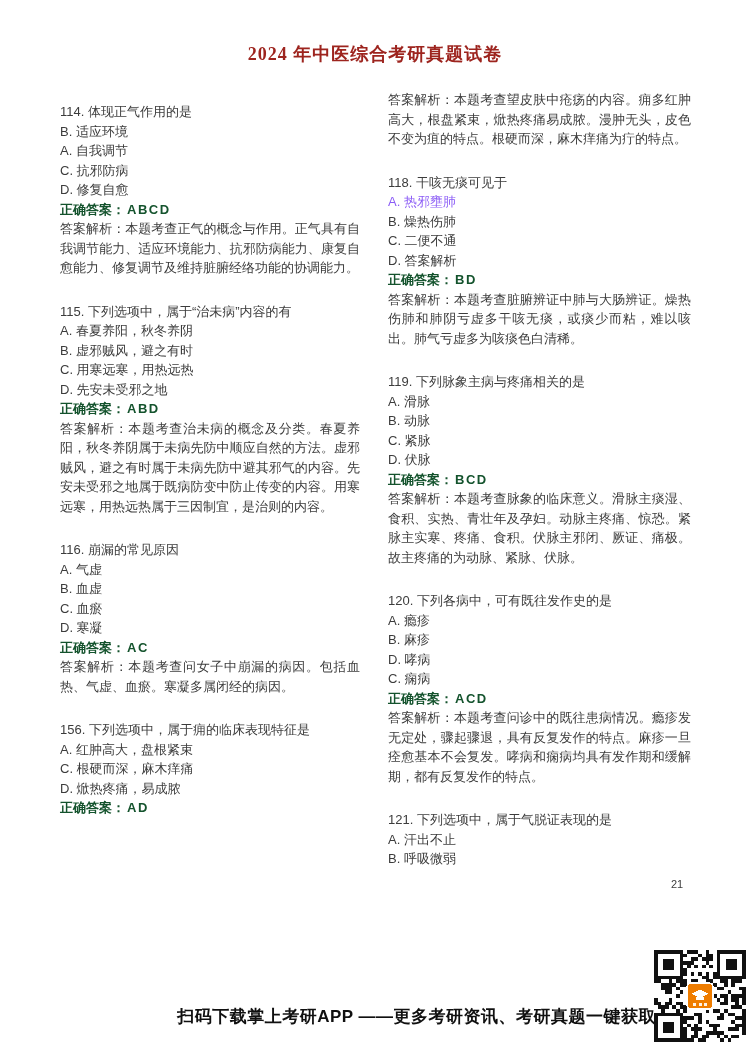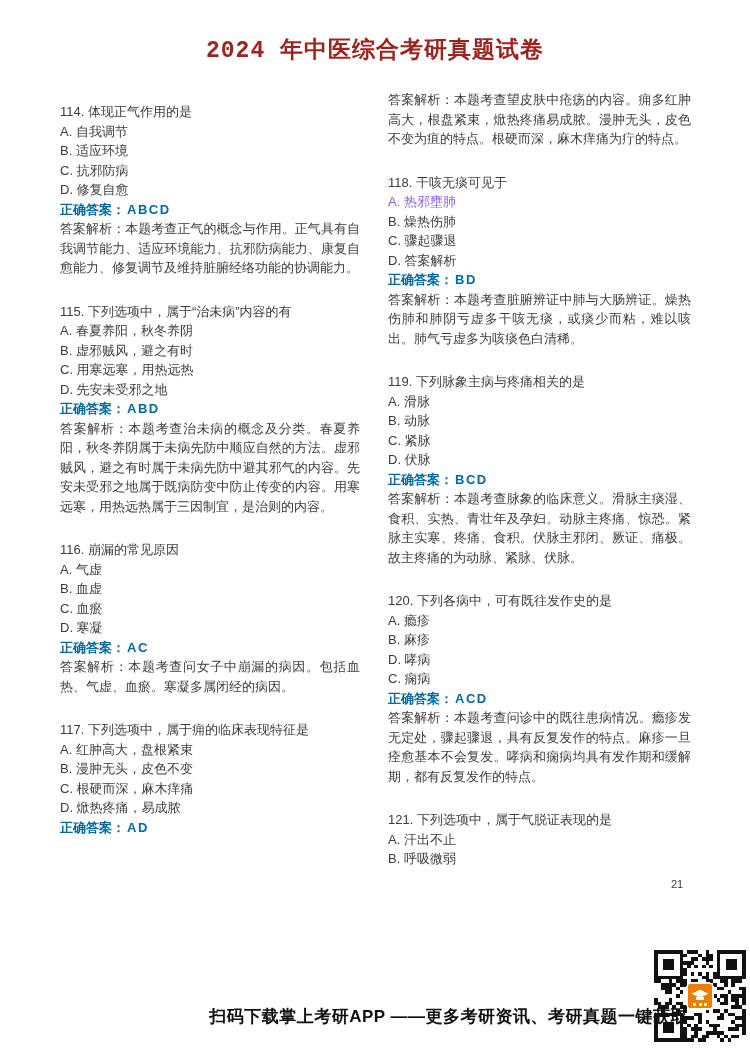--- a/index.html
+++ b/index.html
@@ -3,54 +3,54 @@
 <meta charset="utf-8">
 <style>
   html,body{margin:0;padding:0;background:#e8e8e8;}
   .page{
     position:relative; width:750px; height:1061px; background:#ffffff;
     overflow:hidden; margin:0 auto;
     font-family:"Liberation Sans","DejaVu Sans",sans-serif;
     color:#3c3c3c;
   }
   .title{
-    position:absolute; top:34px; left:0; right:0; margin:0;
-    text-align:center; font-family:Liberation Mono, monospace;
-    font-size:23px; font-weight:bold; color:#9d241e; letter-spacing:1px;
+    position:absolute; top:34px; left:0; right:0; margin:8px;
+    text-align:center; font-family:Liberation Serif, serif;
+    font-size:18px; font-weight:bold; color:#9d241e; letter-spacing:1px;
   }
   .col{ position:absolute; font-size:13px; line-height:19.5px; }
   #col-left{ left:60px; top:102px; width:300px; }
   #col-right{ left:388px; top:90px; width:303px; }
   .block{ margin:0 0 24px 0; }
   .stem, .opt{ white-space:nowrap; }
   .opt.red{ color:#8b5cf6; }
   .opt.clipped{ height:15px; overflow:hidden; }
-  .answer{ color:#0369a1; font-weight:bold; }
+  .answer{ color:#14532d; font-weight:bold; }
   .answer-letters{ letter-spacing:1.5px; padding-left:2px; }
   .expl{ margin:0; text-align:justify; }
   .pagenum{
     position:absolute; left:671px; top:878px; font-size:11px; color:#3c3c3c;
   }
   .footer-caption{
     position:absolute; left:0; top:1005px; width:656px; text-align:right;
-    font-size:17px; font-weight:bold; color:#101010; letter-spacing:0.5px;margin-left:32px;
+    font-size:17px; font-weight:bold; color:#101010; letter-spacing:0.5px;
   }
   #qr{ position:absolute; left:654px; top:950px; width:92px; height:92px; }
 </style>
 </head>
 <body>
 
 <div class="page">
   <h1 class="title">2024 年中医综合考研真题试卷</h1>
 
   <div class="col" id="col-left">
       <div class="block">
         <div class="stem">114. 体现正气作用的是</div>
+        <div class="opt">B. 适应环境</div>
         <div class="opt">A. 自我调节</div>
-        <div class="opt">B. 适应环境</div>
         <div class="opt">C. 抗邪防病</div>
         <div class="opt">D. 修复自愈</div>
         <div class="answer"><span class="answer-label">正确答案：</span><span class="answer-letters">ABCD</span></div>
         <p class="expl"><span class="expl-label">答案解析：</span>本题考查正气的概念与作用。正气具有自我调节能力、适应环境能力、抗邪防病能力、康复自愈能力、修复调节及维持脏腑经络功能的协调能力。</p>
       </div>
       <div class="block">
         <div class="stem">115. 下列选项中，属于“治未病”内容的有</div>
         <div class="opt">A. 春夏养阳，秋冬养阴</div>
         <div class="opt">B. 虚邪贼风，避之有时</div>
         <div class="opt">C. 用寒远寒，用热远热</div>
@@ -61,37 +61,36 @@
       <div class="block">
         <div class="stem">116. 崩漏的常见原因</div>
         <div class="opt">A. 气虚</div>
         <div class="opt">B. 血虚</div>
         <div class="opt">C. 血瘀</div>
         <div class="opt">D. 寒凝</div>
         <div class="answer"><span class="answer-label">正确答案：</span><span class="answer-letters">AC</span></div>
         <p class="expl"><span class="expl-label">答案解析：</span>本题考查问女子中崩漏的病因。包括血热、气虚、血瘀。寒凝多属闭经的病因。</p>
       </div>
       <div class="block">
-        <div class="stem">117. 下列选项中，属于痈的临床表现特征是</div>
+        <div class="stem">156. 下列选项中，属于痈的临床表现特征是</div>
         <div class="opt">A. 红肿高大，盘根紧束</div>
-        <div class="opt">B. 漫肿无头，皮色不变</div>
         <div class="opt">C. 根硬而深，麻木痒痛</div>
         <div class="opt">D. 焮热疼痛，易成脓</div>
         <div class="answer"><span class="answer-label">正确答案：</span><span class="answer-letters">AD</span></div>
       </div>
     </div>
   <div class="col" id="col-right">
       <div class="block">
         <p class="expl"><span class="expl-label">答案解析：</span>本题考查望皮肤中疮疡的内容。痈多红肿高大，根盘紧束，焮热疼痛易成脓。漫肿无头，皮色不变为疽的特点。根硬而深，麻木痒痛为疔的特点。</p>
       </div>
       <div class="block">
         <div class="stem">118. 干咳无痰可见于</div>
         <div class="opt red">A. 热邪壅肺</div>
         <div class="opt">B. 燥热伤肺</div>
-        <div class="opt">C. 骤起骤退</div>
+        <div class="opt">C. 二便不通</div>
         <div class="opt">D. 答案解析</div>
         <div class="answer"><span class="answer-label">正确答案：</span><span class="answer-letters">BD</span></div>
         <p class="expl"><span class="expl-label">答案解析：</span>本题考查脏腑辨证中肺与大肠辨证。燥热伤肺和肺阴亏虚多干咳无痰，或痰少而粘，难以咳出。肺气亏虚多为咳痰色白清稀。</p>
       </div>
       <div class="block">
         <div class="stem">119. 下列脉象主病与疼痛相关的是</div>
         <div class="opt">A. 滑脉</div>
         <div class="opt">B. 动脉</div>
         <div class="opt">C. 紧脉</div>
         <div class="opt">D. 伏脉</div>

